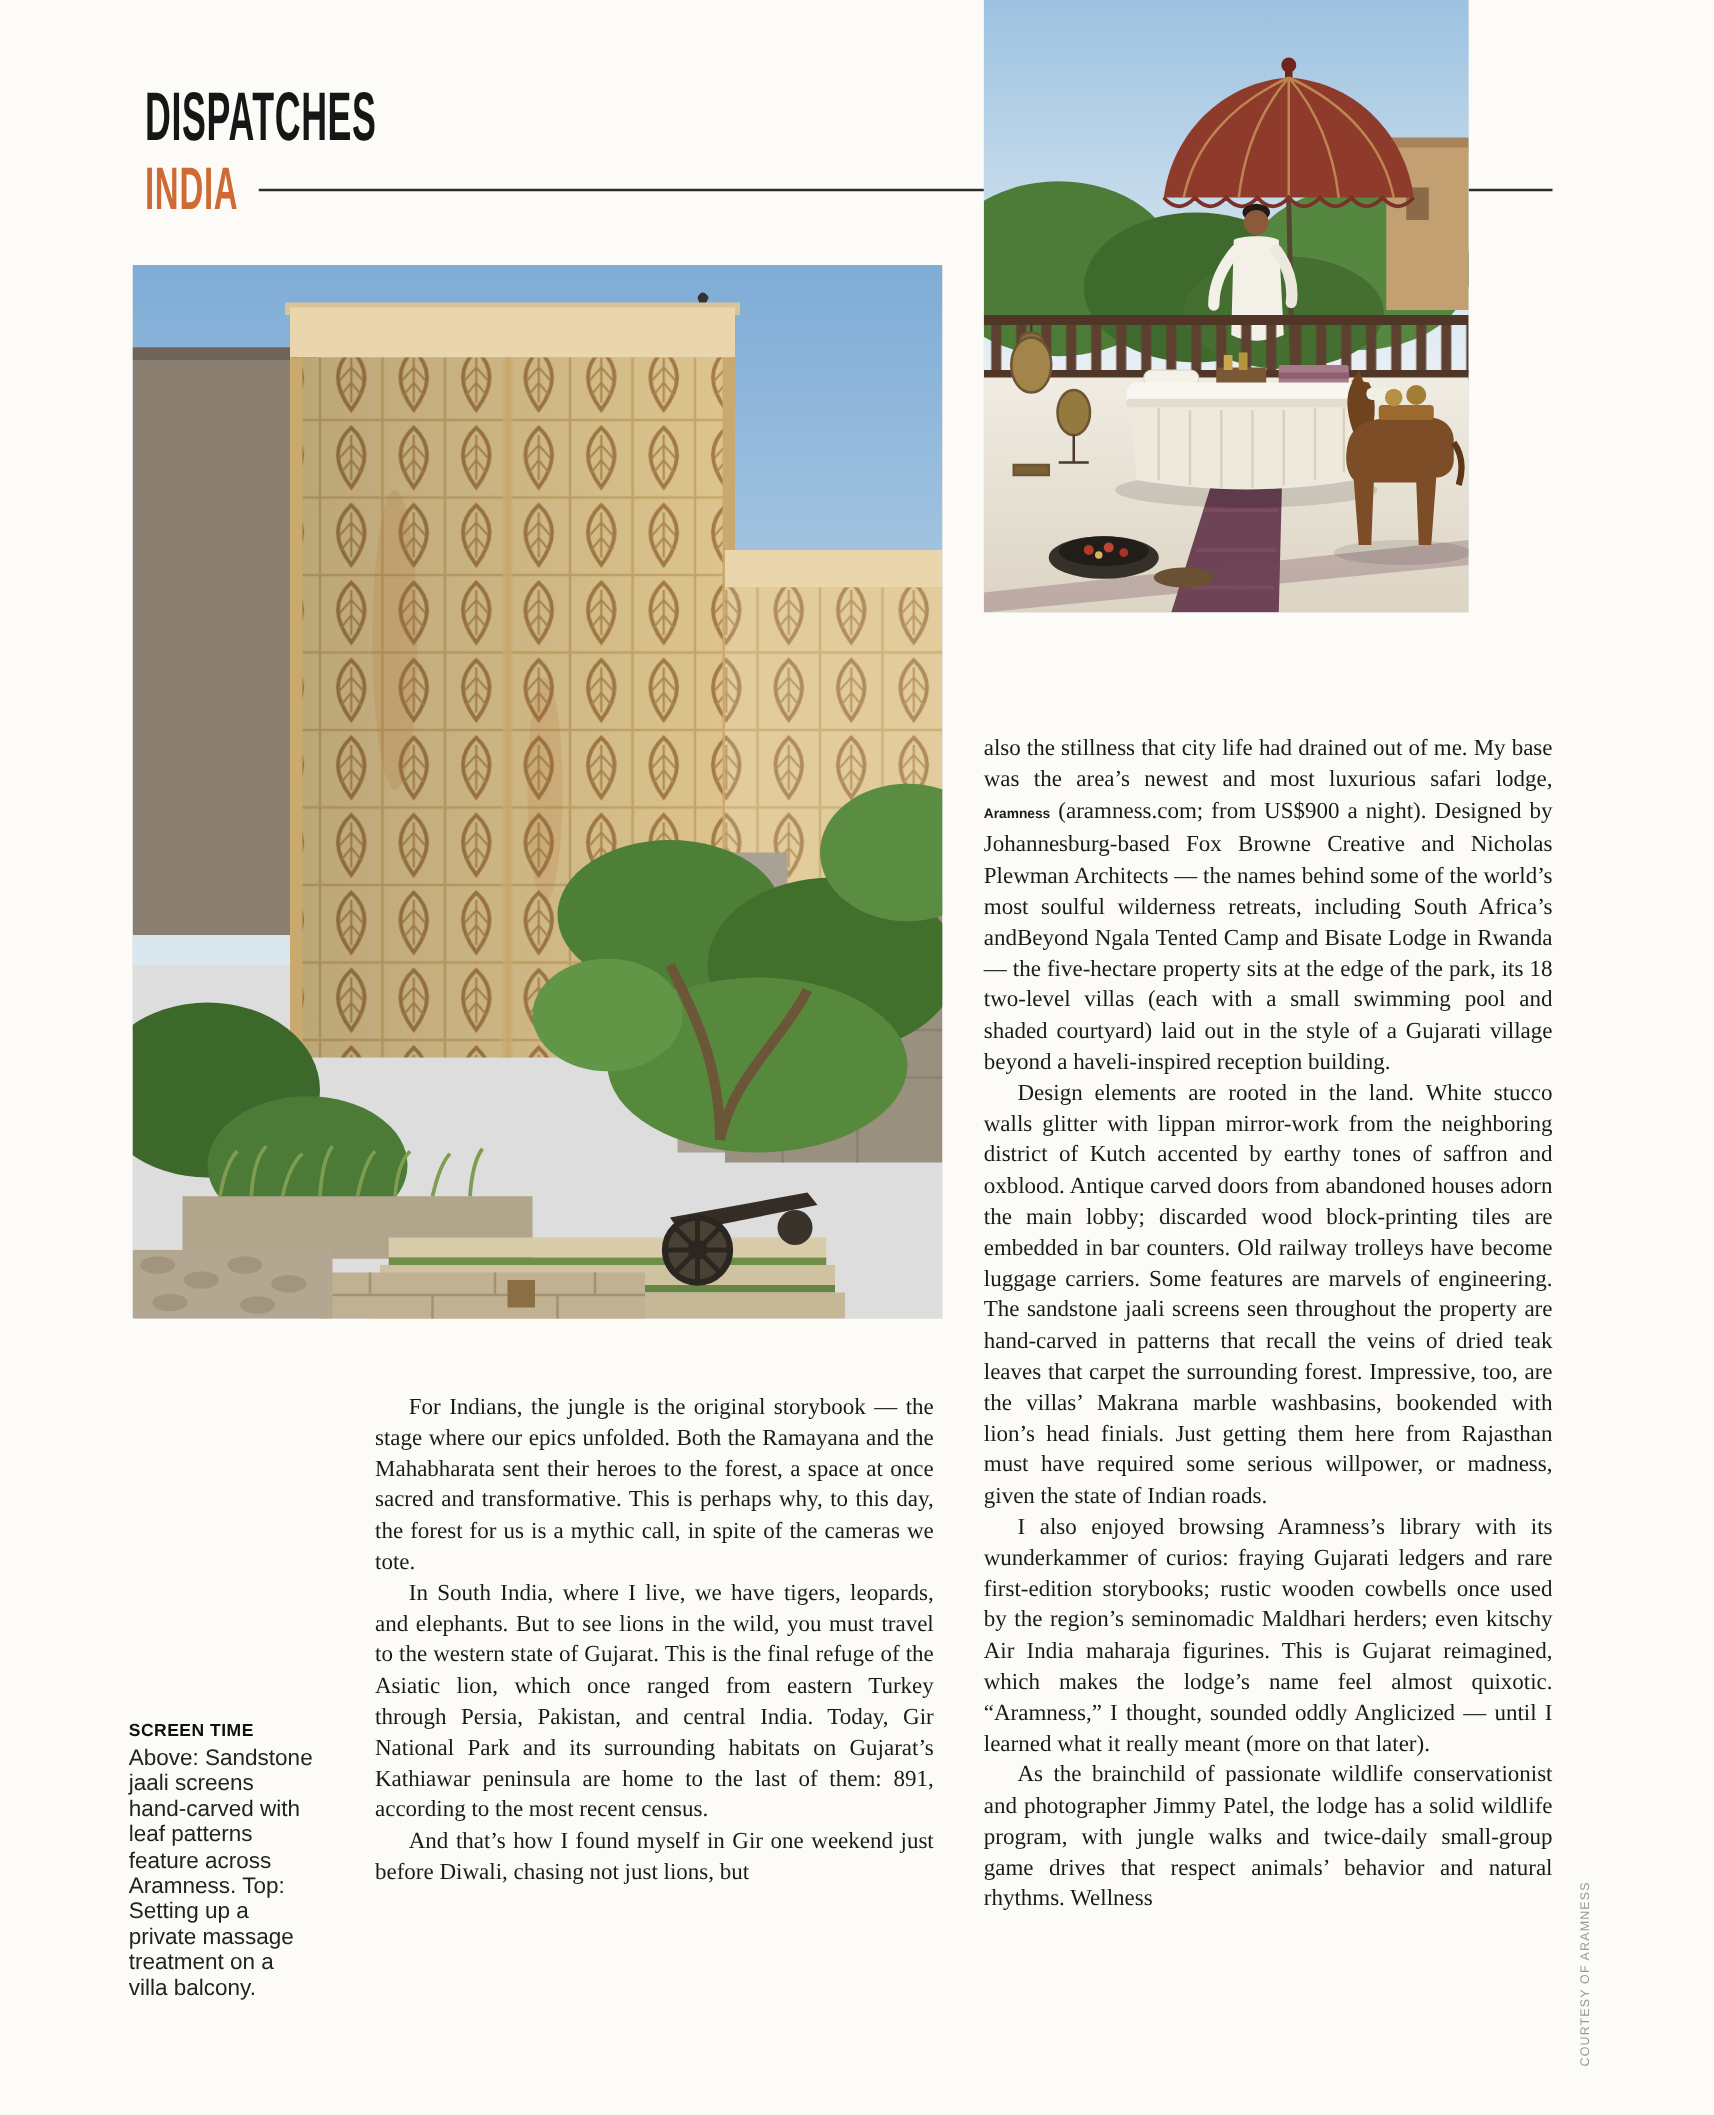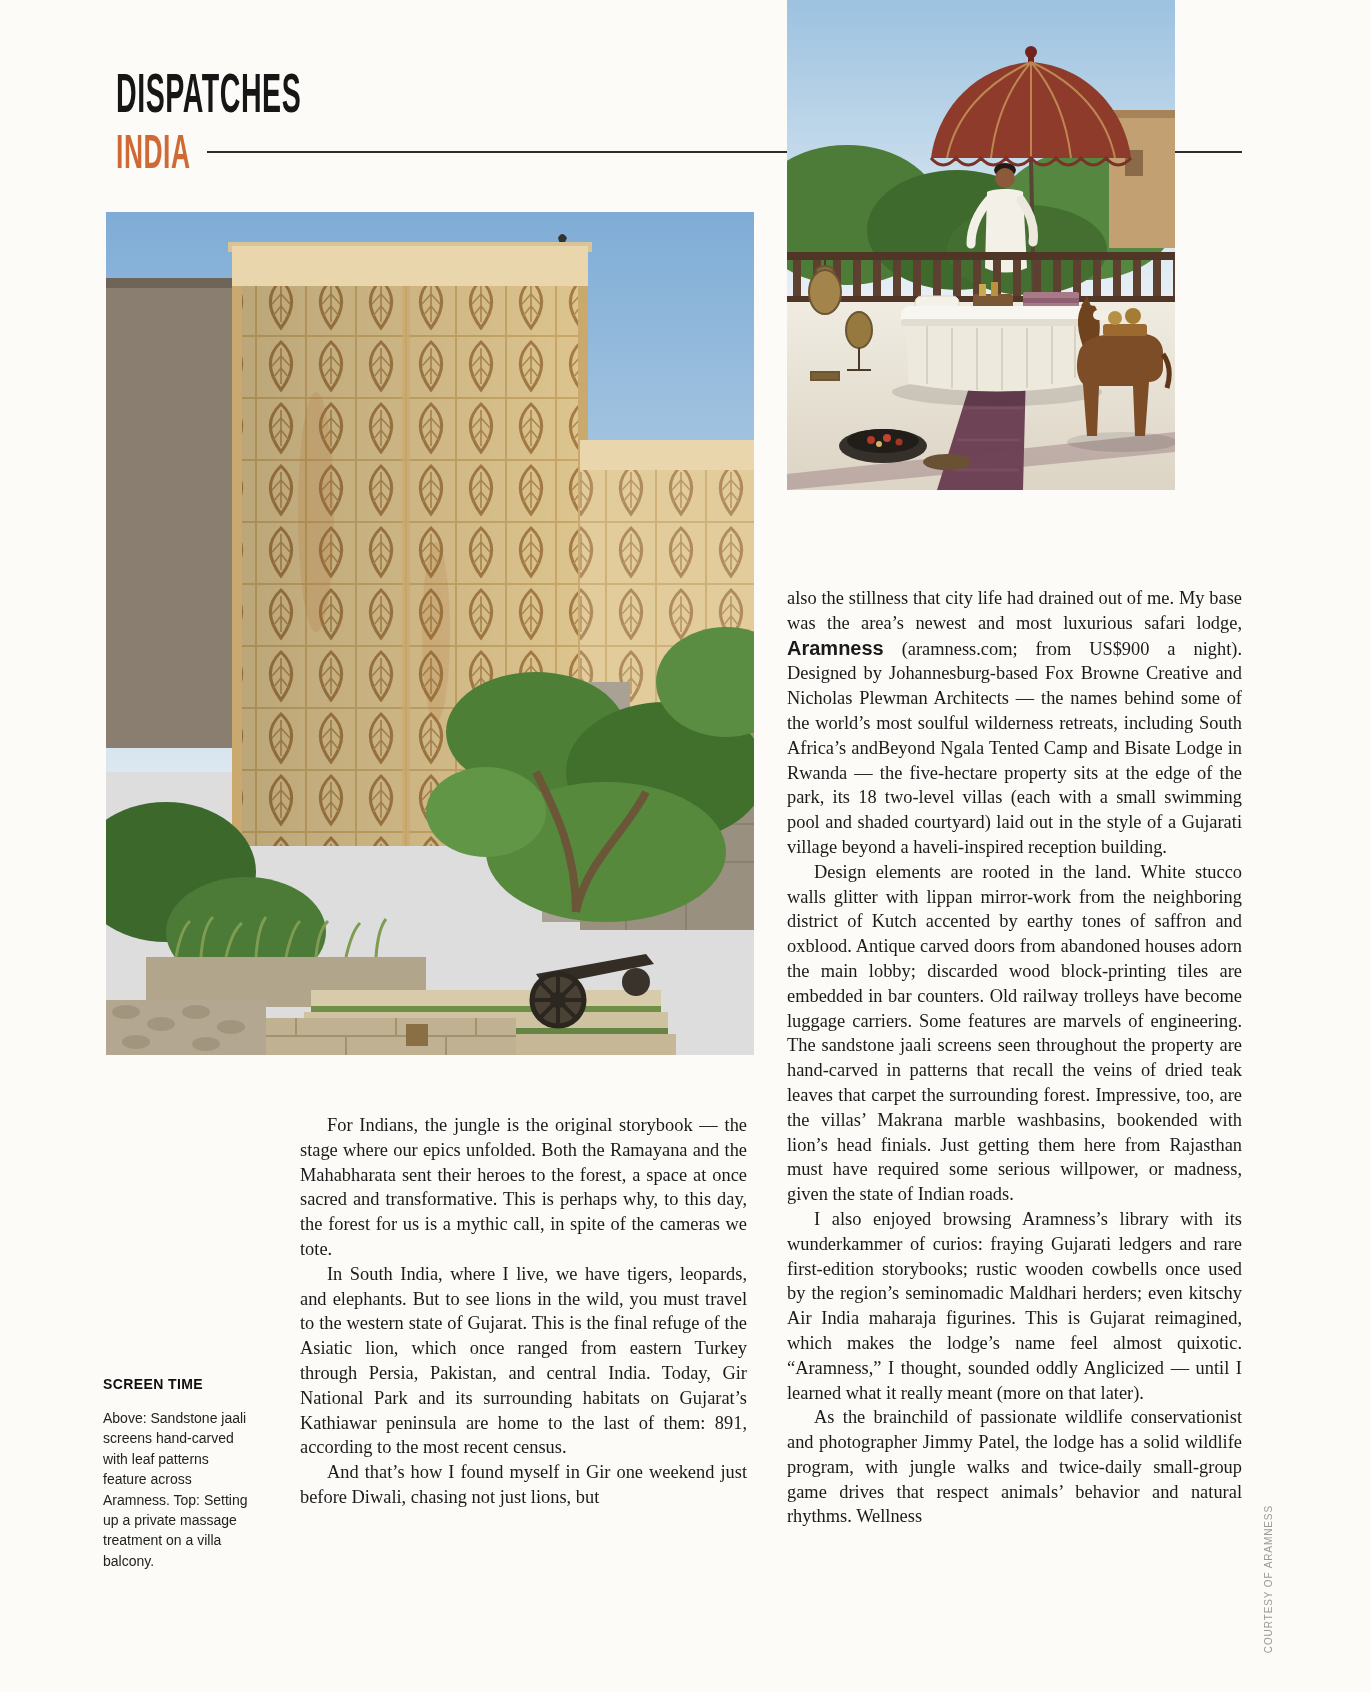--- a/index.html
+++ b/index.html
@@ -30,25 +30,25 @@
   #photo-right{left:787px;top:0;width:388px;height:490px;}
   .photo svg{display:block;}
   
   .bodycol{position:absolute;font-size:18.4px;line-height:24.8px;text-align:justify;color:#1a1a1a;}
   #col-middle{left:300px;top:1113px;width:447px;}
   #col-right{left:787px;top:586px;width:455px;}
   .para{margin:0;}
   .para.indent{text-indent:27px;}
   .it{}
   .bd{font-weight:700;}
-  .sans{font-family:"Liberation Sans", sans-serif;font-size:20px;}
+  .sans{font-family:"Liberation Sans", sans-serif;font-size:11px;}
   
   .caption{position:absolute;left:103px;top:1376px;width:150px;font-family:"Liberation Sans", sans-serif;}
-  .caption-heading{font-size:14px;font-weight:700;letter-spacing:0.4px;color:#0e0e0e;margin-bottom:16px;}
-  .caption-body{font-size:14px;line-height:20.4px;color:#222;}
+  .caption-heading{font-size:14px;font-weight:700;letter-spacing:0.4px;color:#0e0e0e;margin-bottom:4px;}
+  .caption-body{font-size:18px;line-height:20.4px;color:#222;}
   
   .credit{
     position:absolute;left:1263px;top:1505px;
     writing-mode:vertical-rl;transform:rotate(180deg);
     font-family:"Liberation Sans", sans-serif;font-size:10px;
     letter-spacing:0.9px;color:#999;white-space:nowrap;
   }
 </style>
 </head>
 <body>

